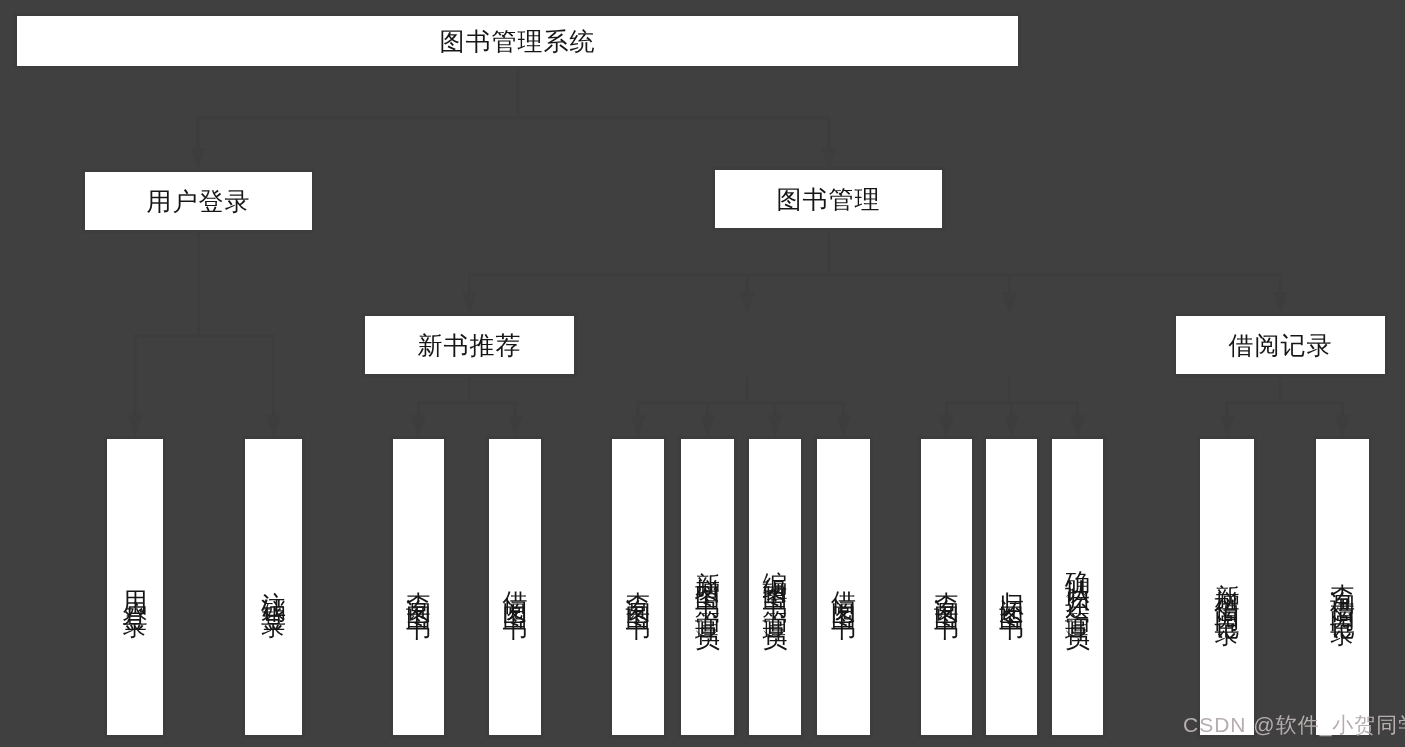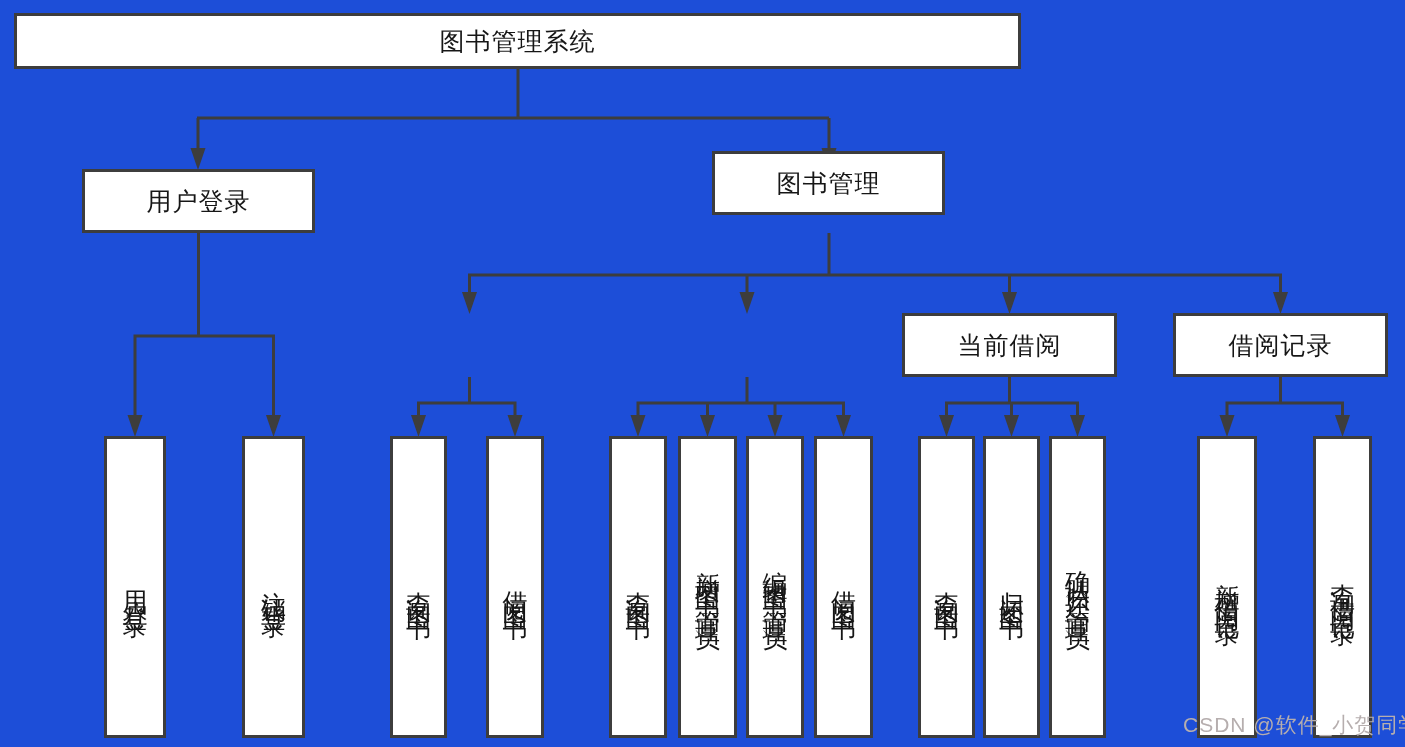--- a/index.html
+++ b/index.html
@@ -1,20 +1,20 @@
 <!DOCTYPE html>
 <html><head>
 <meta charset="utf-8">
 <style>
   html, body { margin: 0; padding: 0; background: #ffffff; }
   .canvas {
     position: relative;
     width: 1405px;
     height: 747px;
-    background: #1d4ed8;
+    background: #404040;
     font-family: "Liberation Sans", sans-serif;
     overflow: hidden;
   }
   .connectors {
     position: absolute;
     left: 0; top: 0;
     width: 1405px; height: 747px;
     z-index: 1;
     pointer-events: none;
   }
@@ -93,23 +93,23 @@
       <polygon points="1004,415 1019,415 1011.5,437"></polygon>
       <polygon points="1070,415 1085,415 1077.5,437"></polygon>
       <polygon points="1219.5,415 1234.5,415 1227,437"></polygon>
       <polygon points="1335,415 1350,415 1342.5,437"></polygon>
     </g>
   </svg>
 
   <div class="node hbox" style="left:14px; top:13px; width:1007px; height:56px">图书管理系统</div>
 
   <div class="node hbox" style="left:82px; top:169px; width:233px; height:64px">用户登录</div>
-  <div class="node hbox" style="left:712px; top:151px; width:233px; height:64px">图书管理</div>
+  <div class="node hbox" style="left:712px; top:167px; width:233px; height:64px">图书管理</div>
 
-  <div class="node hbox" style="left:902px; top:313px; width:215px; height:64px">当前借阅</div>
+  <div class="node hbox" style="left:362px; top:313px; width:215px; height:64px">新书推荐</div>
   <div class="node hbox" style="left:1173px; top:313px; width:215px; height:64px">借阅记录</div>
 
   <div class="node vbox" style="left:104px; top:436px; width:62px; height:302px">
     <span class="vtext">用户登录</span>
   </div>
   <div class="node vbox" style="left:242px; top:436px; width:63px; height:302px">
     <span class="vtext">注销登录</span>
   </div>
 
   <div class="node vbox" style="left:390px; top:436px; width:57px; height:302px">

